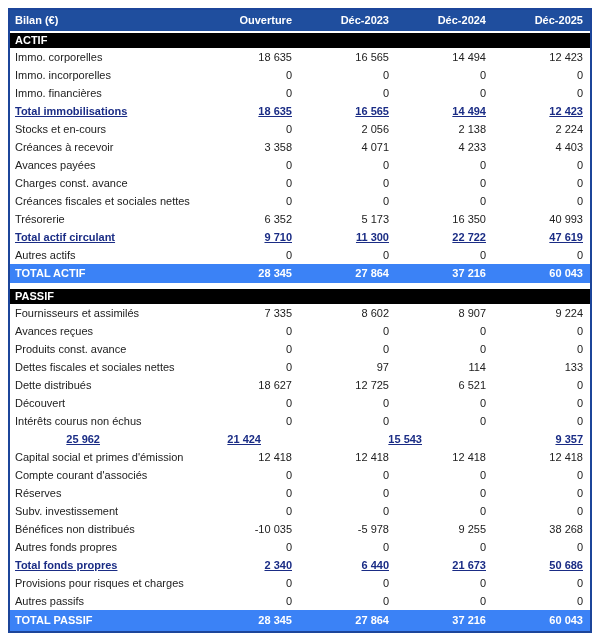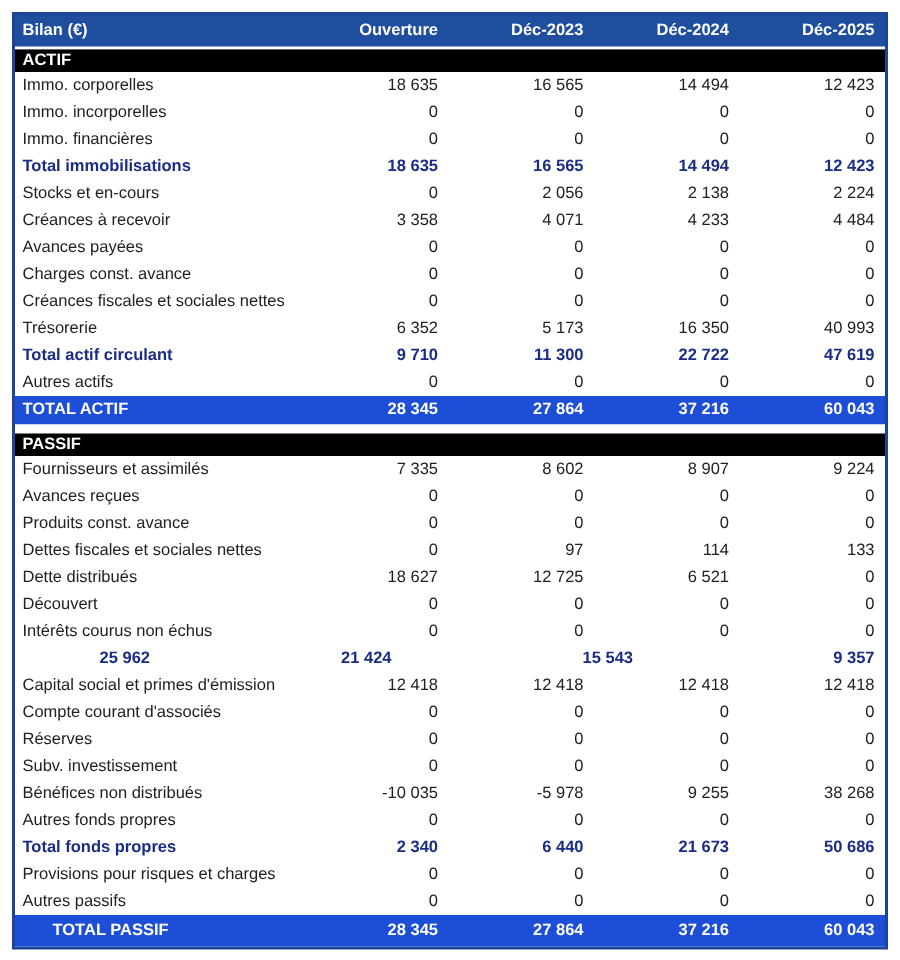--- a/index.html
+++ b/index.html
@@ -52,30 +52,30 @@
   }
   .body-row {
     background: #ffffff;
     color: #212121;
     height: 18px;
     justify-content: space-between;
   }
   .body-row.subtotal {
     color: #1a2c85;
     font-weight: bold;
+    text-decoration: underline;
   }
   .total-row {
-    background: #1d4ed8;
+    background: #3b82f6;
     color: #ffffff;
     font-weight: bold;
     height: 19px;
   }
   .total-row.grand {
     height: 21px;
-    padding-left: 20px;
   }
   .spacer {
     height: 6px;
     background: #ffffff;
   }
 </style>
 </head>
 <body>
 
 <div class="bilan-table">
@@ -126,21 +126,21 @@
           <div class="cell num">0</div>
           <div class="cell num">2 056</div>
           <div class="cell num">2 138</div>
           <div class="cell num">2 224</div>
         </div>
         <div class="row body-row">
           <div class="cell label">Créances à recevoir</div>
           <div class="cell num">3 358</div>
           <div class="cell num">4 071</div>
           <div class="cell num">4 233</div>
-          <div class="cell num">4 484</div>
+          <div class="cell num">4 403</div>
         </div>
         <div class="row body-row">
           <div class="cell label">Avances payées</div>
           <div class="cell num">0</div>
           <div class="cell num">0</div>
           <div class="cell num">0</div>
           <div class="cell num">0</div>
         </div>
         <div class="row body-row">
           <div class="cell label">Charges const. avance</div>

